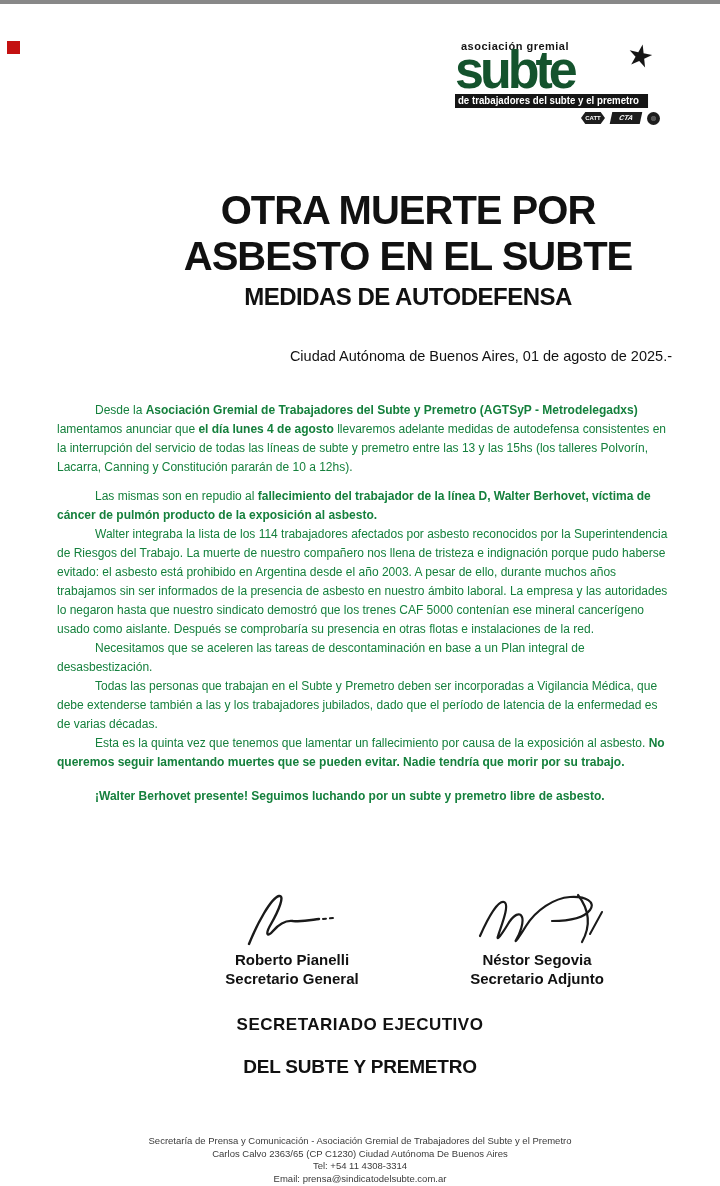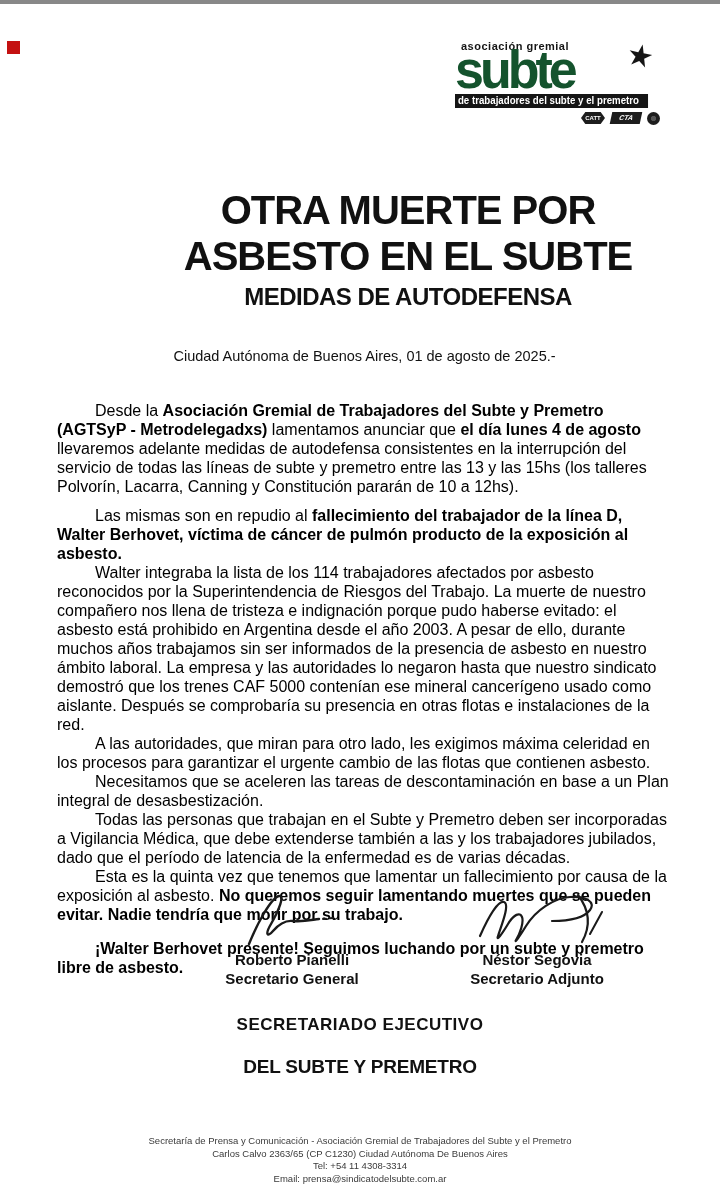--- a/index.html
+++ b/index.html
@@ -26,23 +26,23 @@
     color:#fff;font-size:6px;font-weight:bold;text-align:center;line-height:12px;}
   .affil-flag{width:30px;height:12px;background:#1d1d1d;transform:skewX(-12deg);color:#fff;
     font-size:7px;font-weight:bold;font-style:italic;text-align:center;line-height:12px;}
   .affil-round{width:13px;height:13px;border-radius:50%;background:radial-gradient(circle at 50% 50%, #555 0 30%, #1d1d1d 31% 100%);}
   
   .org-line{position:absolute;top:131px;left:0;width:100%;text-align:center;
     font-size:14px;font-weight:bold;letter-spacing:.4px;}
   .title{position:absolute;top:183px;left:0;width:100%;text-align:center;font-weight:bold;padding-left:48px;}
   .title .t1,.title .t2{font-size:40px;line-height:46px;letter-spacing:-1px;}
   .title .t3{font-size:24px;line-height:36px;letter-spacing:-.5px;}
-  .dateline{position:absolute;top:344px;left:57px;width:615px;text-align:center;font-size:14.5px;}
+  .dateline{position:absolute;top:344px;left:57px;width:615px;text-align:right;font-size:14.5px;}
   
-  .bodytext{position:absolute;top:397px;left:57px;width:616px;font-size:16px;line-height:19px;color:#000000;}
+  .bodytext{position:absolute;top:397px;left:57px;width:616px;font-size:12px;line-height:19px;color:#15803d;}
   .bodytext p{margin:0;text-indent:38px;}
   .bodytext p.sp-after{margin-bottom:10px;}
   .bodytext p.sp-before{margin-top:15px;}
   
   .sigs{position:absolute;top:886px;left:57px;width:616px;height:110px;}
   .sig-col{position:absolute;top:0;width:230px;text-align:center;}
   .sig-col.left{left:120px;} .sig-col.right{left:365px;}
   .sig-svg{display:block;margin:0 auto;height:58px;}
   .sig-name{font-weight:bold;font-size:15px;line-height:19px;margin-top:2px;}
   .sig-role{font-weight:bold;font-size:15px;line-height:19px;}
@@ -82,21 +82,20 @@
     <div class="t2">ASBESTO EN EL SUBTE</div>
     <div class="t3">MEDIDAS DE AUTODEFENSA</div>
   </div>
 
   <div class="dateline">Ciudad Autónoma de Buenos Aires, 01 de agosto de 2025.-</div>
 
   <div class="bodytext">
     <p class="sp-after"><span>Desde la </span><span class="b">Asociación Gremial de Trabajadores del Subte y Premetro (AGTSyP - Metrodelegadxs)</span><span> lamentamos anunciar que </span><span class="b">el día lunes 4 de agosto</span><span> llevaremos adelante medidas de autodefensa consistentes en la interrupción del servicio de todas las líneas de subte y premetro entre las 13 y las 15hs (los talleres Polvorín, Lacarra, Canning y Constitución pararán de 10 a 12hs).</span></p>
     <p><span>Las mismas son en repudio al </span><span class="b">fallecimiento del trabajador de la línea D, Walter Berhovet, víctima de cáncer de pulmón producto de la exposición al asbesto.</span></p>
     <p>Walter integraba la lista de los 114 trabajadores afectados por asbesto reconocidos por la Superintendencia de Riesgos del Trabajo. La muerte de nuestro compañero nos llena de tristeza e indignación porque pudo haberse evitado: el asbesto está prohibido en Argentina desde el año 2003. A pesar de ello, durante muchos años trabajamos sin ser informados de la presencia de asbesto en nuestro ámbito laboral. La empresa y las autoridades lo negaron hasta que nuestro sindicato demostró que los trenes CAF 5000 contenían ese mineral cancerígeno usado como aislante. Después se comprobaría su presencia en otras flotas e instalaciones de la red.</p>
-    <p>A las autoridades, que miran para otro lado, les exigimos máxima celeridad en los procesos para garantizar el urgente cambio de las flotas que contienen asbesto.</p>
     <p>Necesitamos que se aceleren las tareas de descontaminación en base a un Plan integral de desasbestización.</p>
     <p>Todas las personas que trabajan en el Subte y Premetro deben ser incorporadas a Vigilancia Médica, que debe extenderse también a las y los trabajadores jubilados, dado que el período de latencia de la enfermedad es de varias décadas.</p>
     <p><span>Esta es la quinta vez que tenemos que lamentar un fallecimiento por causa de la exposición al asbesto. </span><span class="b">No queremos seguir lamentando muertes que se pueden evitar. Nadie tendría que morir por su trabajo.</span></p>
     <p class="b sp-before">¡Walter Berhovet presente! Seguimos luchando por un subte y premetro libre de asbesto.</p>
   </div>
 
   <div class="sigs">
     <div class="sig-col left">
       <svg class="sig-svg" width="130" height="58" viewBox="0 0 130 58">
         <path d="M22 54 C30 34 44 8 52 6 C58 5 52 20 44 34 C38 44 40 48 46 41 C52 34 58 30 66 31 C76 32 84 30 92 29" fill="none" stroke="#1a1a1a" stroke-width="2.4" stroke-linecap="round"></path>

